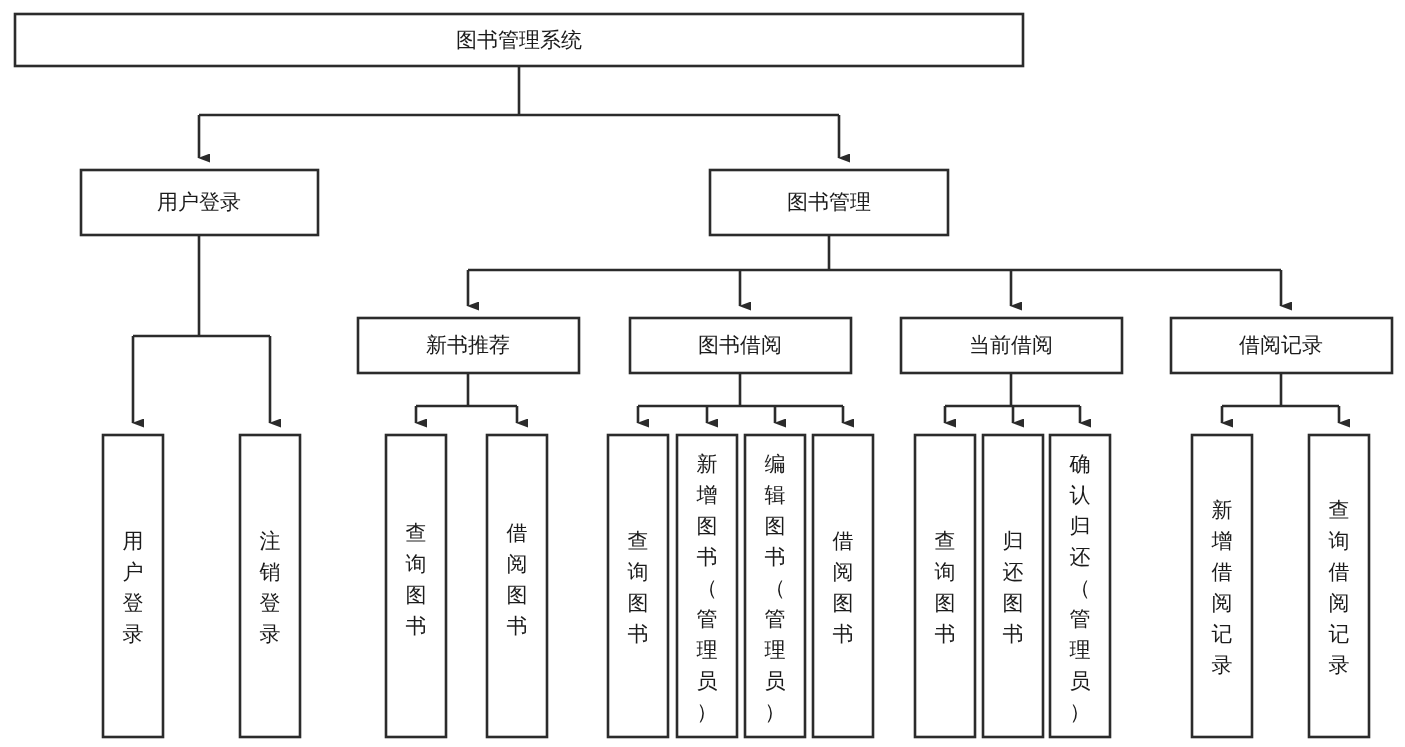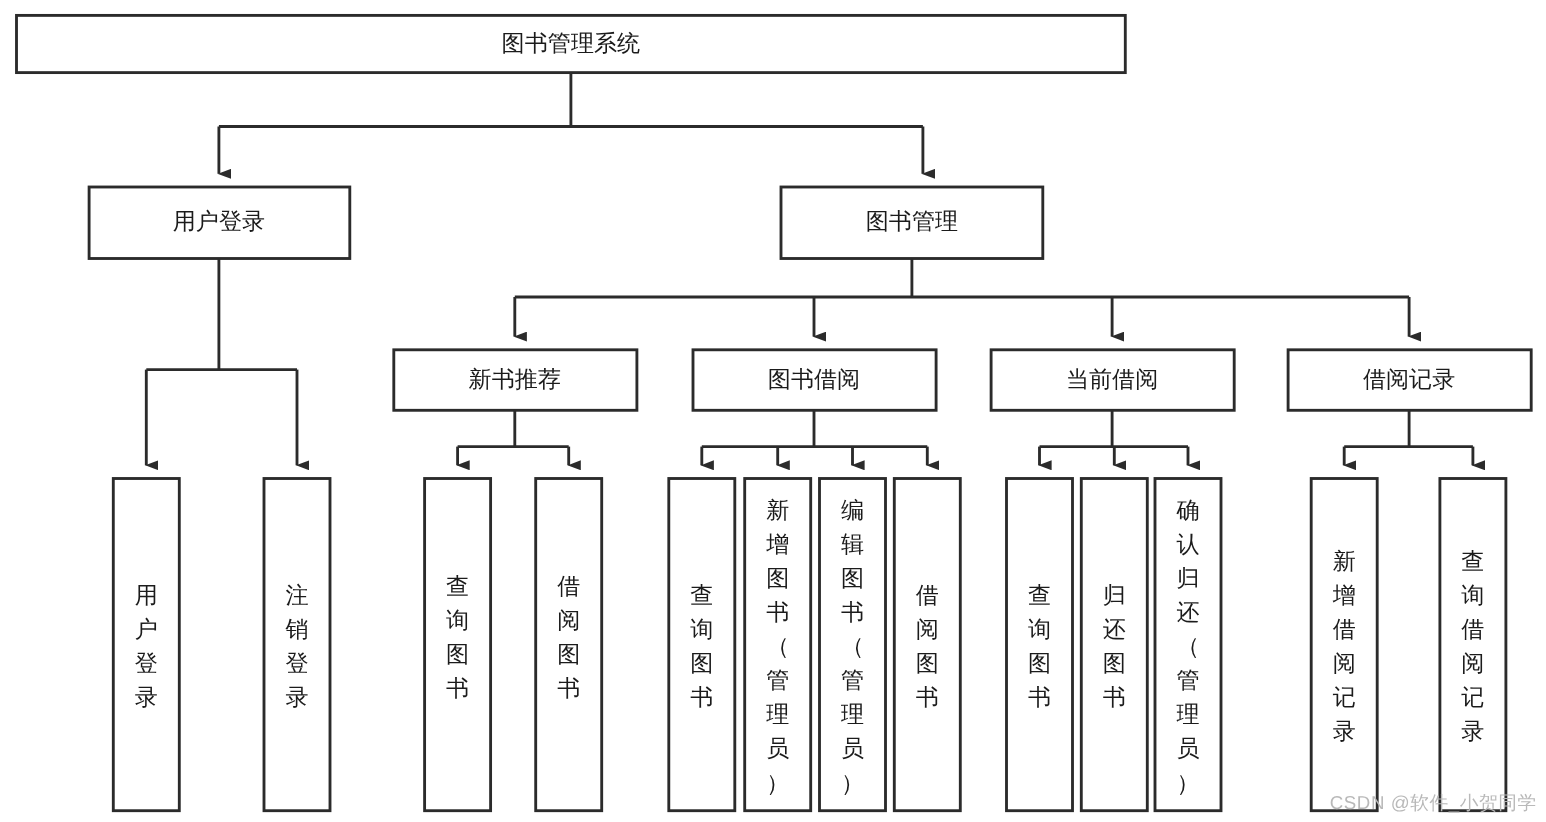--- a/index.html
+++ b/index.html
@@ -218,14 +218,13 @@
       <text class="node-label-v vtext" x="1222" y="517.18"><tspan x="1222" dy="0">新</tspan><tspan x="1222" dy="31">增</tspan><tspan x="1222" dy="31">借</tspan><tspan x="1222" dy="31">阅</tspan><tspan x="1222" dy="31">记</tspan><tspan x="1222" dy="31">录</tspan></text>
     </g>
 
     <g>
       <rect class="node-rect" x="1309" y="435" width="60" height="302"></rect>
       <text class="node-label-v vtext" x="1339" y="517.18"><tspan x="1339" dy="0">查</tspan><tspan x="1339" dy="31">询</tspan><tspan x="1339" dy="31">借</tspan><tspan x="1339" dy="31">阅</tspan><tspan x="1339" dy="31">记</tspan><tspan x="1339" dy="31">录</tspan></text>
     </g>
 
   </svg>
 
-  <div class="watermark">CSDN @软件_小贺同学</div>
 </div>
 
 </body></html>

